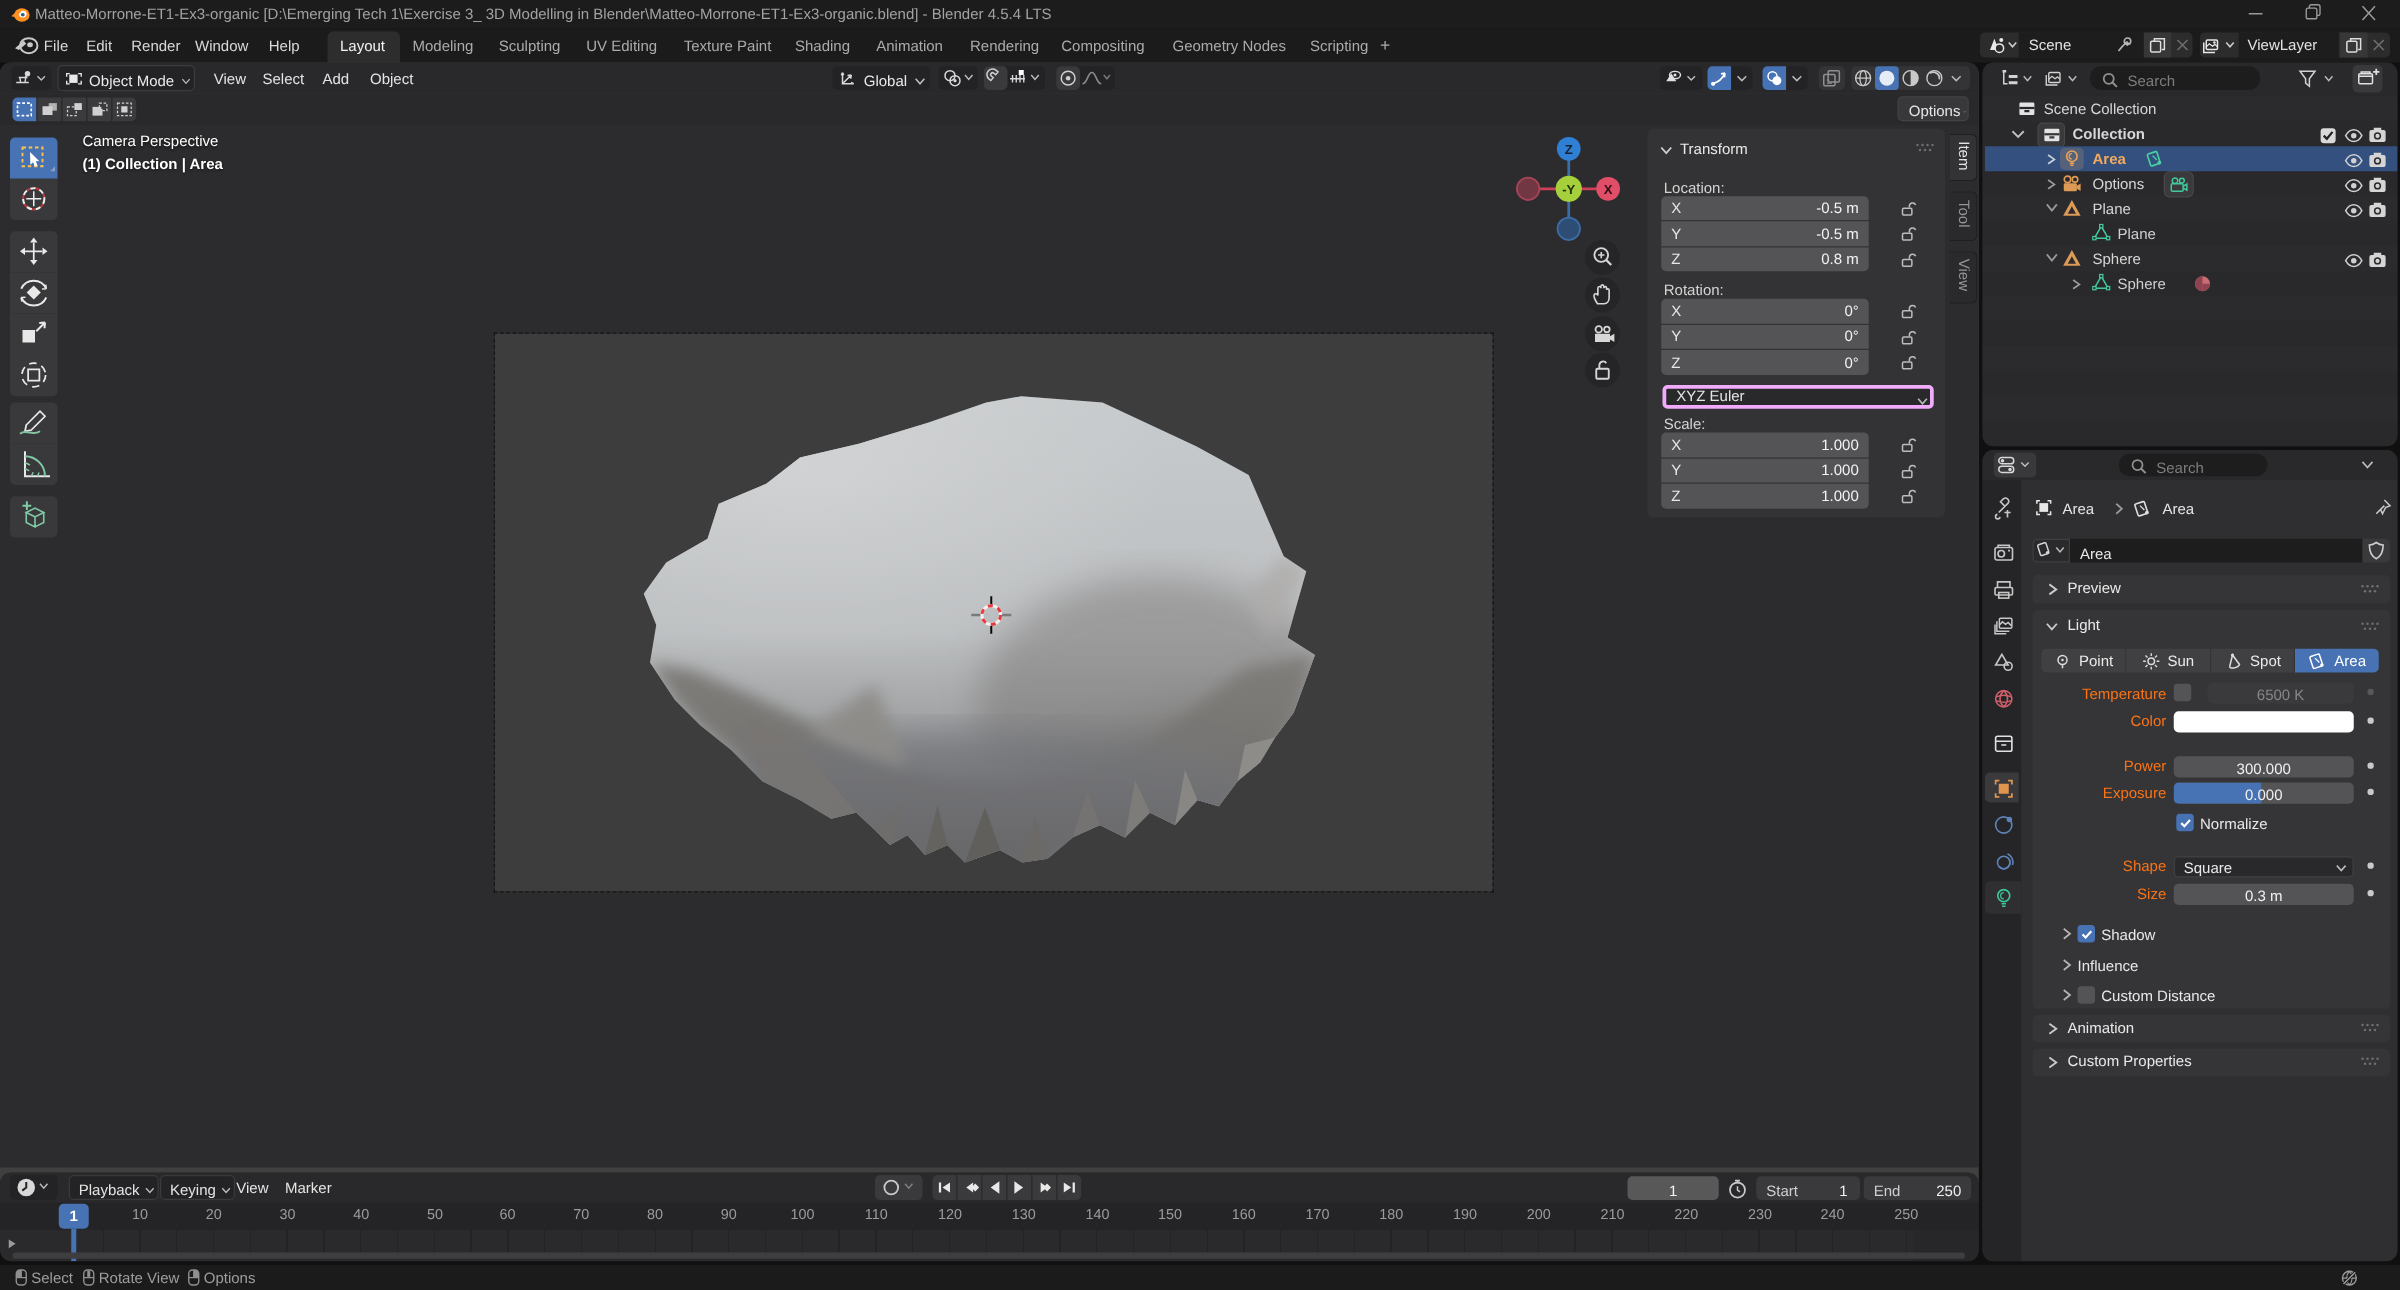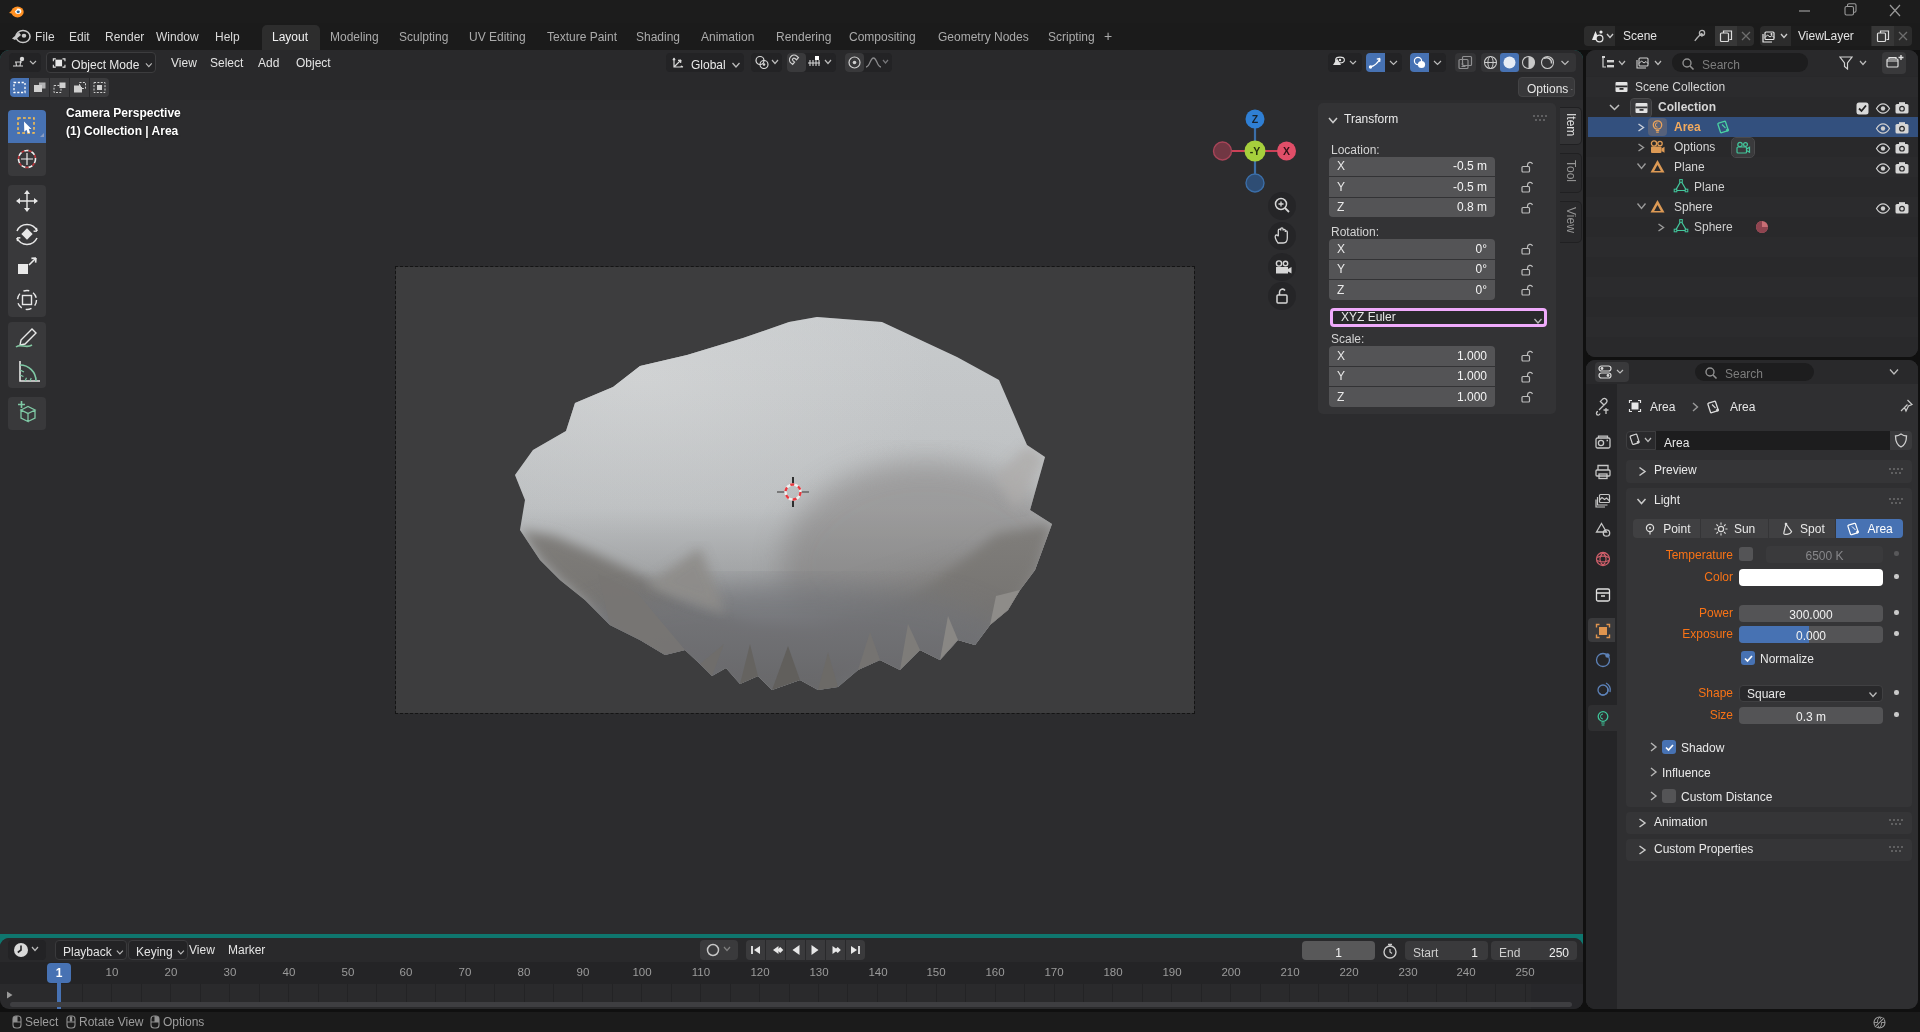--- a/index.html
+++ b/index.html
@@ -45,20 +45,21 @@
   </defs>
 </svg>
 
 <div class="a" style="left:0;top:0;width:1920px;height:23px;background:#1c1c1c">
   <svg class="a" style="left:8px;top:4px" width="16" height="15" viewBox="0 0 16 15">
     <ellipse cx="9.5" cy="8" rx="6.2" ry="5.4" fill="#ff9022"></ellipse>
     <ellipse cx="10.2" cy="7.2" rx="3.1" ry="2.7" fill="#fff"></ellipse>
     <ellipse cx="10.2" cy="7.8" rx="1.6" ry="1.4" fill="#2a5f8a"></ellipse>
     <path d="M1 9 L7 3.5 L9 5.5 L4 9.5 Z" fill="#ff9022"></path>
   </svg>
+  <div class="a txt" style="left:28px;top:4px;color:#a2a2a2">Matteo-Morrone-ET1-Ex3-organic [D:\Emerging Tech 1\Exercise 3_ 3D Modelling in Blender\Matteo-Morrone-ET1-Ex3-organic.blend] - Blender 4.5.4 LTS</div>
   <svg class="a" style="left:1795px;top:3px" width="120" height="16" viewBox="0 0 120 16">
     <line x1="4" y1="8" x2="15" y2="8" stroke="#9a9a9a" stroke-width="1.2"></line>
     <rect x="50" y="3.5" width="8.5" height="8.5" rx="1.5" fill="none" stroke="#9a9a9a" stroke-width="1.1"></rect>
     <path d="M52.5 3.5 v-1.2 a1.5 1.5 0 0 1 1.5 -1.5 h5.5 a1.5 1.5 0 0 1 1.5 1.5 v5.5 a1.5 1.5 0 0 1 -1.5 1.5 h-1.2" fill="none" stroke="#9a9a9a" stroke-width="1.1"></path>
     <path d="M95 2 L105 13 M105 2 L95 13" stroke="#9a9a9a" stroke-width="1.2"></path>
   </svg>
 </div>
 
 <div class="a" style="left:0;top:23px;width:1920px;height:27px;background:#1b1b1b">
   <svg class="a" style="left:11px;top:6px" width="20" height="15" viewBox="0 0 20 15">
@@ -124,21 +125,21 @@
     <svg class="a" style="left:115px;top:2px" width="16" height="16" viewBox="0 0 16 16">
         <rect x="2.5" y="5" width="8" height="8.5" rx="1" fill="none" stroke="#ddd" stroke-width="1.2"></rect>
         <path d="M5.5 5 v-2 h8 v8.5 h-2" fill="none" stroke="#ddd" stroke-width="1.2"></path>
       </svg>
     <svg class="a" style="left:136px;top:3px" width="14" height="14" viewBox="0 0 14 14">
         <path d="M3 3 L11 11 M11 3 L3 11" stroke="#6e6e6e" stroke-width="1.3"></path>
       </svg>
   </div>
 </div>
 
-<div class="a" style="left:0;top:50px;width:1583px;height:904px;background:#0f766e;border-radius:9px;overflow:hidden">
+<div class="a" style="left:0;top:50px;width:1583px;height:904px;background:#404040;border-radius:9px;overflow:hidden">
 
   <div class="a" style="left:0;top:0;width:1583px;height:25px;background:#29292b"></div>
 
   <div class="a" style="left:0;top:25px;width:1583px;height:25px;background:#29292b"></div>
 
   <div class="a flex" style="left:9px;top:3px;width:32px;height:19px;background:#232325;border-radius:4px">
     <svg width="32" height="19" viewBox="0 0 32 19">
       <path d="M4 13 L14 13 M6 9 L13 9 M7.5 13 L7 9.5 M11 13 L11.5 9.5" stroke="#d8d8d8" stroke-width="1.1" fill="none"></path>
       <circle cx="13" cy="6" r="2.2" fill="#d8d8d8"></circle>
         <line x1="11" y1="9" x2="12.3" y2="7.5" stroke="#d8d8d8"></line>
@@ -368,21 +369,21 @@
 
     <svg class="a" style="left:773px;top:372px" width="40" height="40" viewBox="0 0 40 40">
       <line x1="20" y1="5" x2="20" y2="13" stroke="#0a0a0a" stroke-width="1.6"></line>
       <line x1="20" y1="27" x2="20" y2="35" stroke="#0a0a0a" stroke-width="1.6"></line>
       <line x1="4" y1="20" x2="12" y2="20" stroke="#7a7a7a" stroke-width="2"></line>
       <line x1="28" y1="20" x2="36" y2="20" stroke="#7a7a7a" stroke-width="2"></line>
       <circle cx="20" cy="20" r="7.5" fill="none" stroke="#f0f0f0" stroke-width="2.4"></circle>
       <circle cx="20" cy="20" r="7.5" fill="none" stroke="#e8393f" stroke-width="2.4" stroke-dasharray="4 4.1"></circle>
     </svg>
 
-    <div class="a txt" style="left:66px;top:6px;color:#fff;font-weight:bold;text-shadow:0 1px 2px rgba(0,0,0,.6)">Camera Perspective</div>
+    <div class="a txt" style="left:66px;top:6px;color:#fff;font-weight:normal;text-shadow:0 1px 2px rgba(0,0,0,.6)">Camera Perspective</div>
     <div class="a txt" style="left:66px;top:24px;color:#fff;font-weight:bold;text-shadow:0 1px 2px rgba(0,0,0,.6)">(1) Collection | Area</div>
 
     <div class="a" style="left:8px;top:10px;width:38px;height:33px;background:#4772b3;border-radius:4px 4px 0 0">
       <svg width="38" height="30" style="margin-top:1px" viewBox="0 0 38 30">
           <rect x="10" y="7" width="16" height="15" fill="none" stroke="#ffc24d" stroke-width="1.5" stroke-dasharray="2.8 2.2"></rect>
           <path d="M16 10.5 L23.5 18 L20.7 17.8 L22 21.5 L19.8 22.2 L18.5 18.7 L16.3 20.8 Z" fill="#fff"></path>
           <path d="M32 26 l4 0 0 -4 Z" fill="#8a9cc0"></path>
         </svg>
     </div>
     <div class="a" style="left:8px;top:43px;width:38px;height:33px;background:#39393b;border-radius:0 0 4px 4px">

